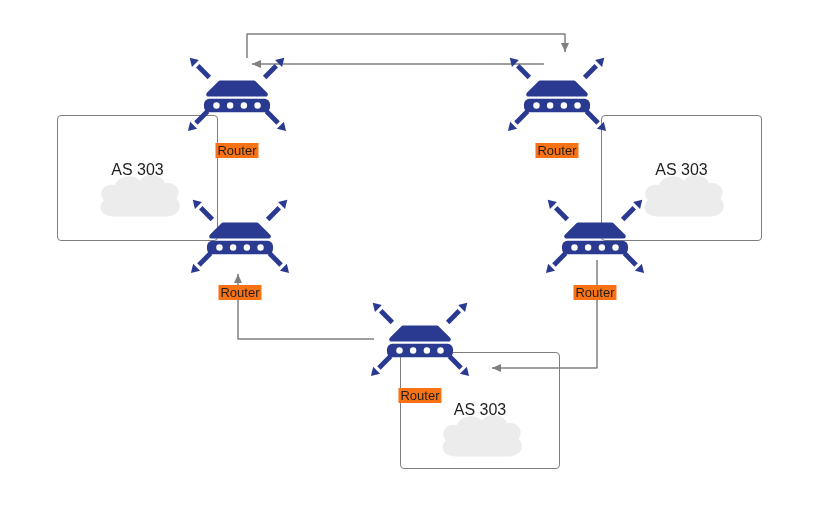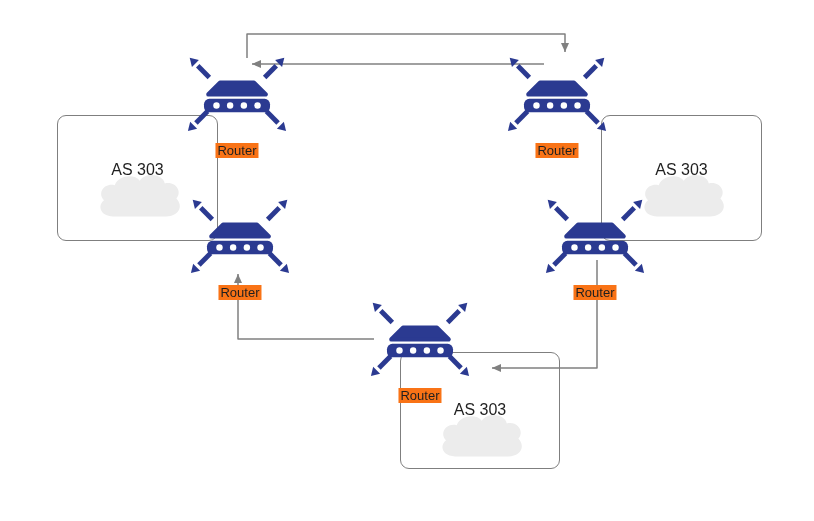--- a/index.html
+++ b/index.html
@@ -2,21 +2,21 @@
 <html><head>
 <meta charset="utf-8">
 <style>
   html, body { margin: 0; padding: 0; }
   body { font-family: "Liberation Sans", sans-serif; background: #ffffff; }
   #canvas { position: relative; width: 814px; height: 521px; background: #ffffff; overflow: hidden; }
 
   
   .as-box {
     position: absolute; box-sizing: border-box;
-    border: 1.6px solid #7f7f7f; border-radius: 9px; background: #ffffff;
+    border: 1.6px solid #7f7f7f; border-radius: 4px; background: #ffffff;
     z-index: 1;
   }
   .as-content { position: absolute; left: 0; right: 0; text-align: center; }
   .as-label { position: relative; z-index: 2; font-size: 16px; color: #1f1f1f; }
   .cloud-svg { width: 98px; height: 50px; margin-top: -9px; display: inline-block; }
 
   
   #connections { position: absolute; left: 0; top: 0; z-index: 2; }
   .connector { fill: none; stroke: #808080; stroke-width: 1.5; stroke-linejoin: round; }
 

